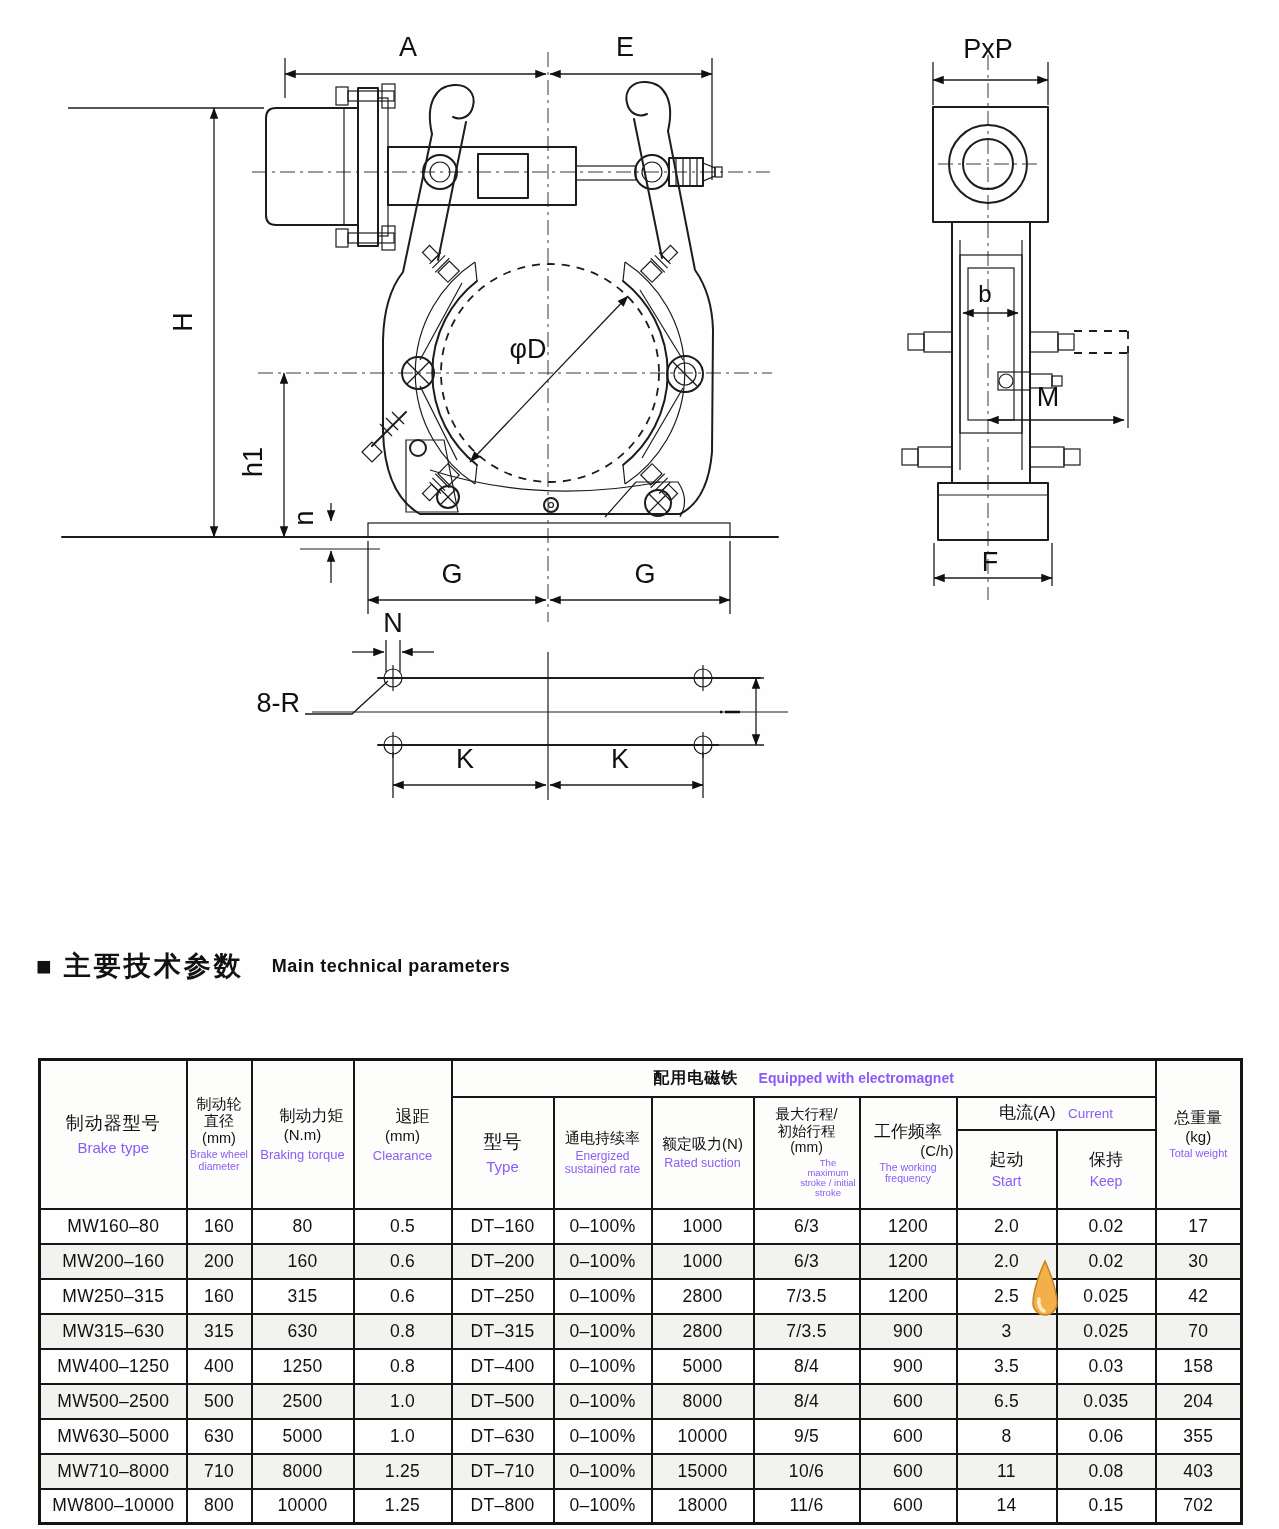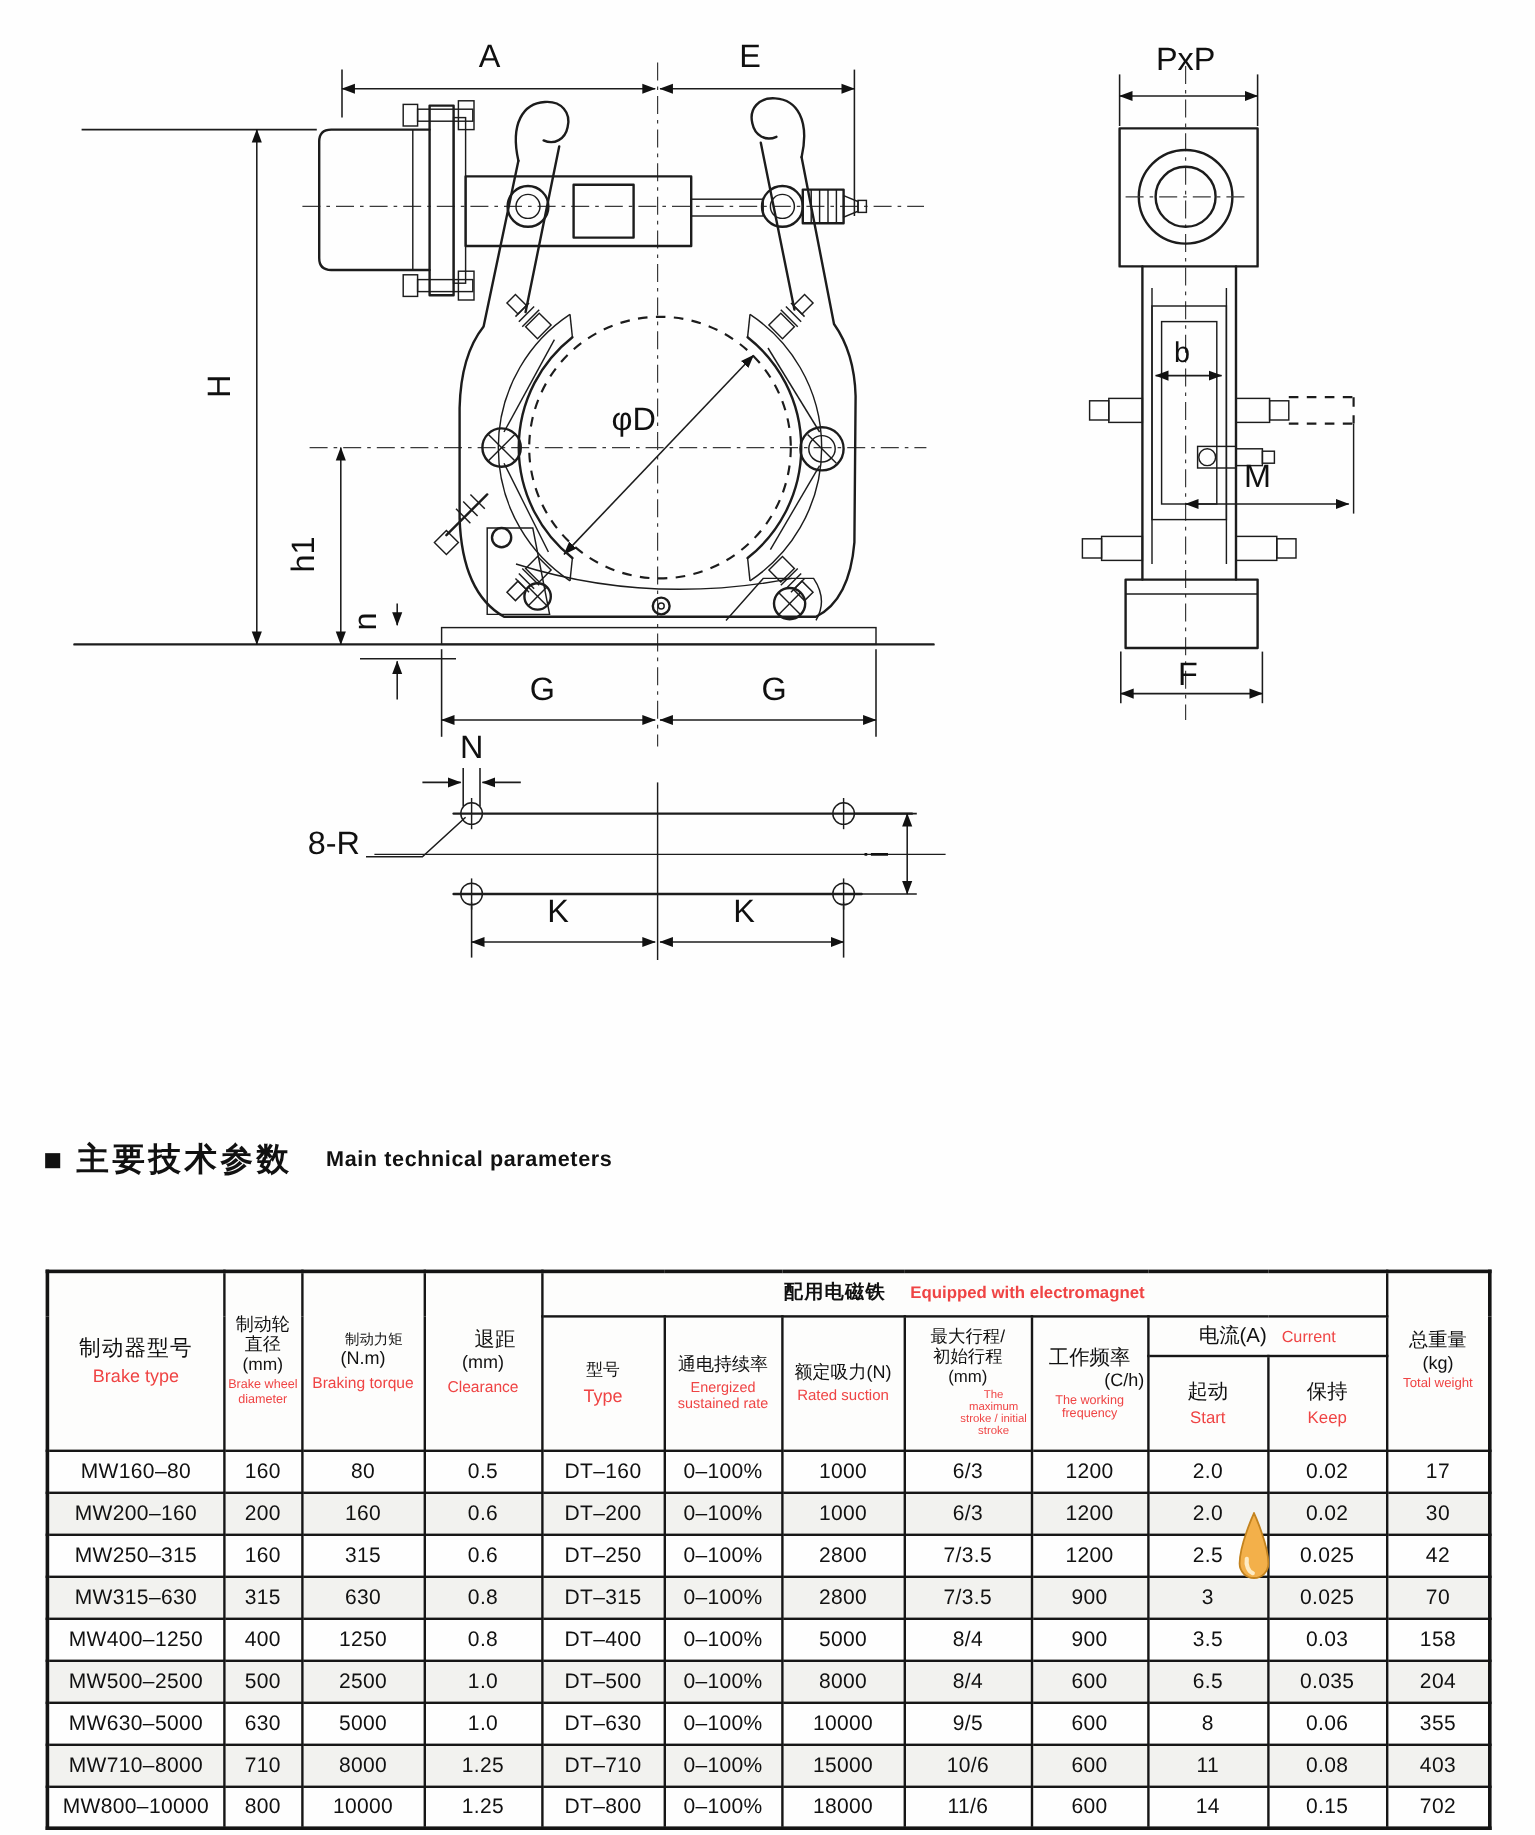--- a/index.html
+++ b/index.html
@@ -23,26 +23,26 @@
   .tbl-wrap{position:absolute;left:38px;top:1058px;}
   table{border-collapse:collapse;table-layout:fixed;width:1202px;border:3px solid #141414;}
   th,td{border:2px solid #161616;text-align:center;vertical-align:middle;padding:1px 2px;
         overflow:hidden;box-sizing:border-box;}
   thead th{font-weight:normal;background:#fdfdfc;}
   tr.h1 th{height:37px;} tr.h2 th{height:33px;} tr.h3 th{height:79px;}
   tbody td{font-size:17.5px;height:35px;letter-spacing:0.3px;}
   tbody tr:nth-child(even){background:#f2f2ef;}
   th .zh{display:block;font-size:16px;line-height:1.25;}
   th .unit{display:block;font-size:15px;line-height:1.2;}
-  th .en{display:block;font-size:12px;line-height:1.08;margin-top:2px;color:#ef4444;}
+  th .en{display:block;font-size:12px;line-height:1.08;margin-top:2px;color:#8b5cf6;}
   .c1 .zh{font-size:18px;letter-spacing:1px;} .c1 .en{font-size:15px;margin-top:6px;}
   .c2 .zh{font-size:15px;line-height:1.12;} .c2 .unit{font-size:14.5px;} .c2 .en{font-size:10.5px;}
-  .c3 .zh{font-size:12px;padding-left:18px;} .c3 .en{font-size:13px;margin-top:4px;}
+  .c3 .zh{font-size:16px;padding-left:18px;} .c3 .en{font-size:13px;margin-top:4px;}
   .c4 .zh{font-size:17px;padding-left:20px;} .c4 .en{font-size:13px;margin-top:4px;}
-  .c5 .zh{font-size:14px;} .c5 .en{font-size:15px;margin-top:5px;}
+  .c5 .zh{font-size:19px;} .c5 .en{font-size:15px;margin-top:5px;}
   .c6 .zh{font-size:15px;} .c6 .en{font-size:12px;}
   .c7 .zh{font-size:15px;} .c7 .en{font-size:12.5px;margin-top:3px;}
   .c8 .zh{font-size:14.5px;line-height:1.12;} .c8 .unit{font-size:14px;} .c8 .en{font-size:9.5px;margin-left:43px;}
   .c9 .zh{font-size:17px;text-align:center;} .c9 .unit{font-size:15px;text-align:right;} .c9 .en{font-size:10.5px;}
   .c10 .zh,.c11 .zh{font-size:17px;} .c10 .en,.c11 .en{font-size:14px;margin-top:3px;}
   .c12 .zh{font-size:16px;} .c12 .unit{font-size:15px;} .c12 .en{font-size:11px;}
   .grp .zh{display:inline;font-size:16px;font-weight:bold;letter-spacing:1px;}
   .grp .en{display:inline;font-size:14px;font-weight:bold;margin-left:16px;}
   .cur .zh{display:inline;font-size:17px;} .cur .en{display:inline;font-size:13.5px;margin-left:8px;}
   

